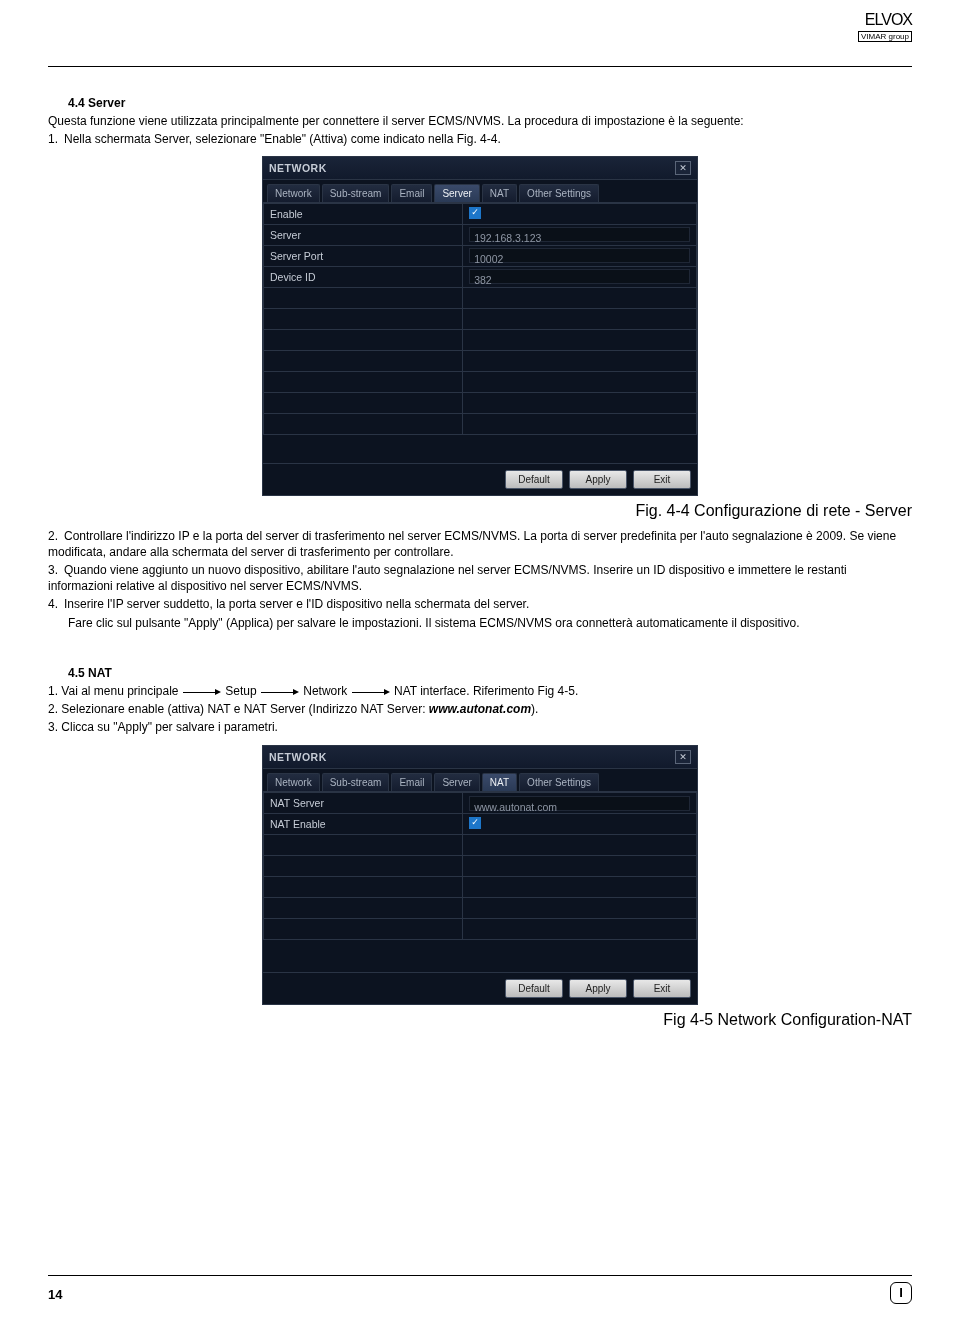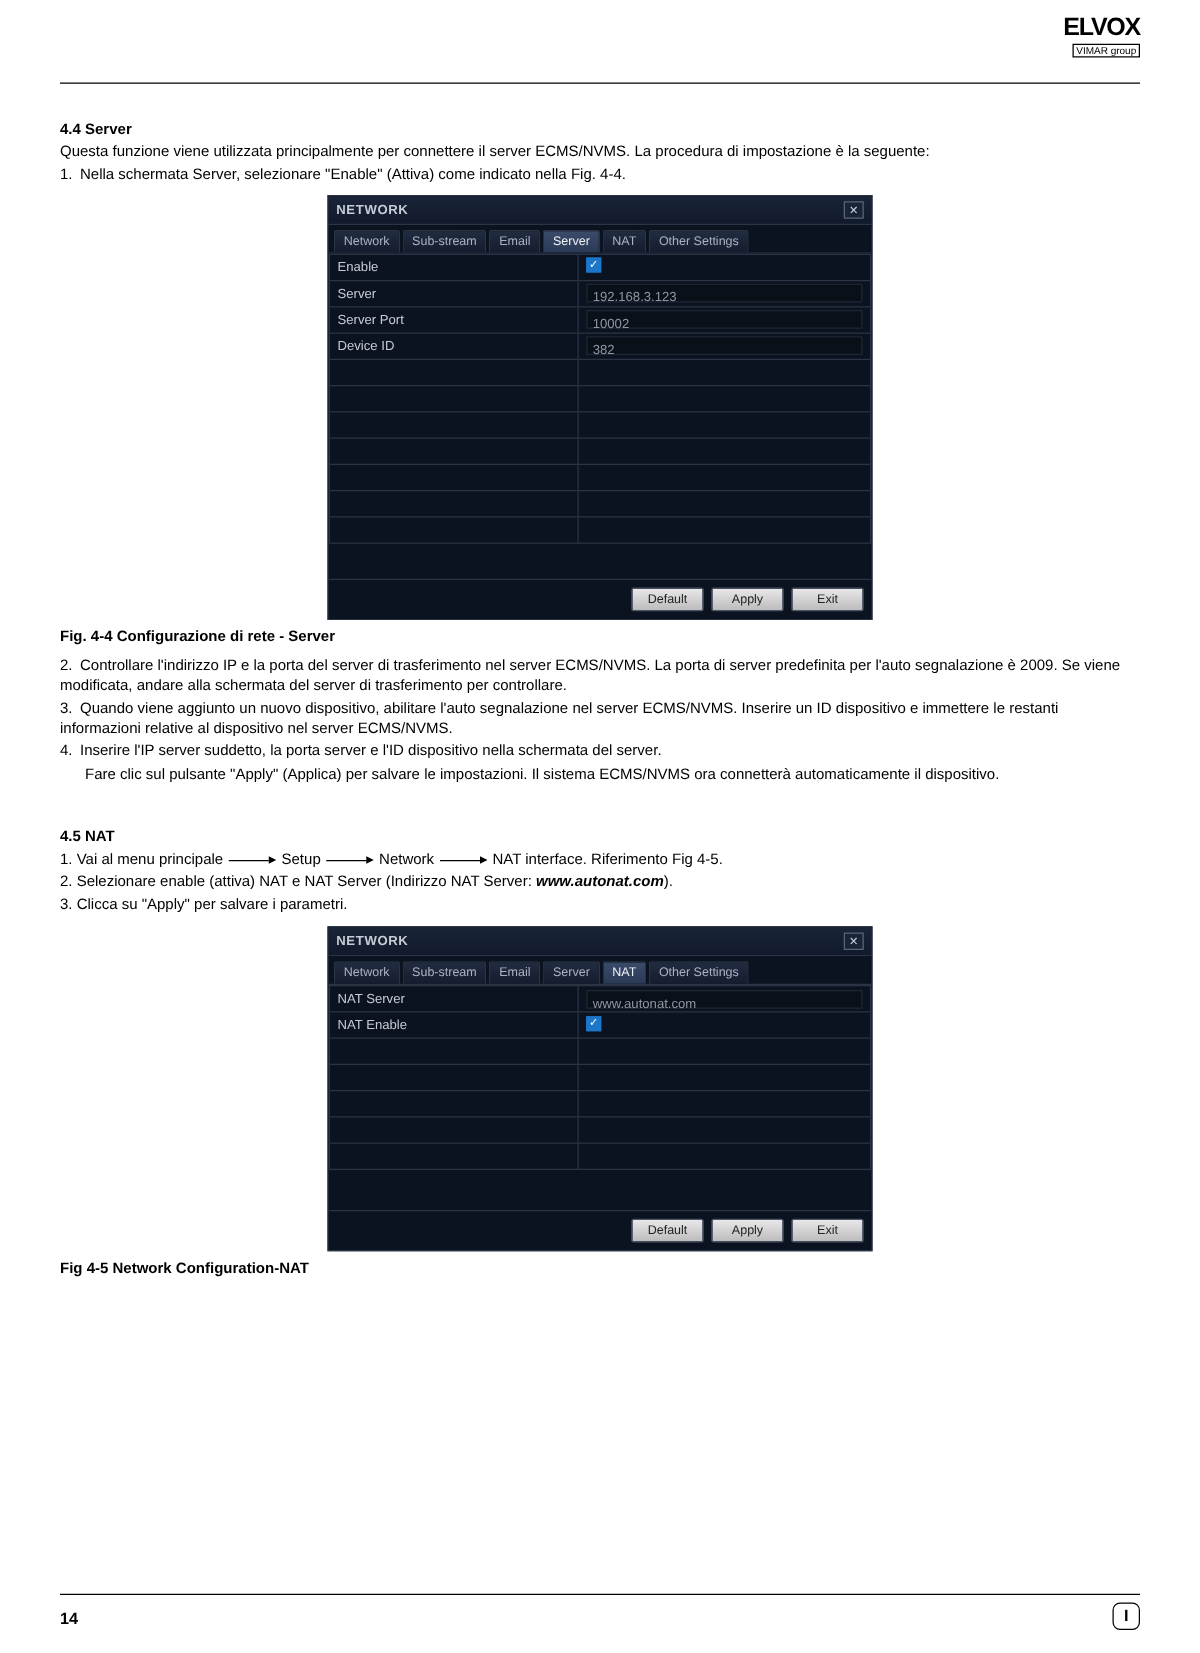--- a/index.html
+++ b/index.html
@@ -14,40 +14,41 @@
     padding: 18px 48px 0 48px;
   }
   .logo {
     position: absolute;
     top: 12px;
     right: 48px;
     text-align: right;
   }
   .logo-main {
     font-family: Arial Black, Arial, sans-serif;
-    font-weight: 700;
-    font-size: 20px;
+    font-weight: 400;
+    font-size: 16px;
     letter-spacing: -1px;
     line-height: 1;
   }
   .logo-sub {
     font-size: 8px;
     border: 1px solid #000;
     padding: 0 2px;
     display: inline-block;
     margin-top: 2px;
   }
   .top-rule {
     border-top: 1px solid #000;
     margin-top: 48px;
   }
   .section-head {
     font-weight: bold;
     margin-top: 28px;
     margin-bottom: 2px;
+    margin-left: 20px;
   }
   .body-text { line-height: 1.35; }
   .body-text p, .body-text ol, .body-text li { margin-bottom: 2px; }
   .li-num { display: inline-block; width: 16px; }
   .indent-line { padding-left: 20px; }
 
   .nvms-window {
     width: 436px;
     margin: 8px auto 6px auto;
     background: #0c1320;
@@ -144,23 +145,23 @@
     min-width: 58px;
     padding: 3px 12px;
     text-align: center;
     background: linear-gradient(#e8e8e8, #bcbcbc);
     color: #222;
     border: 1px solid #4a5568;
     border-radius: 2px;
     font-size: 10px;
   }
   .caption {
-    text-align: left;
-    font-weight: bold;
-    font-size: 12px;
+    text-align: right;
+    font-weight: normal;
+    font-size: 16px;
     margin: 4px 0 8px 0;
   }
   .arrow {
     display: inline-block;
     width: 38px;
     height: 6px;
     position: relative;
     vertical-align: middle;
     margin: 0 1px;
   }

